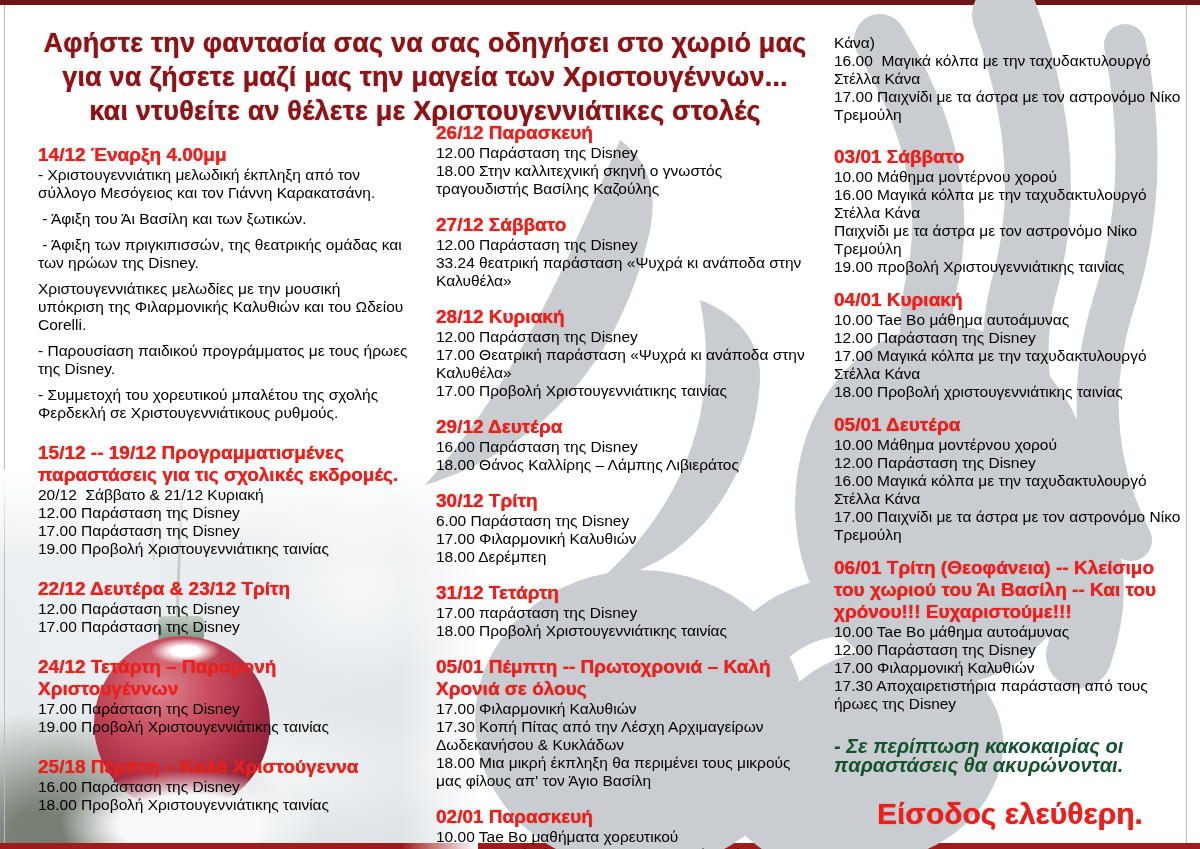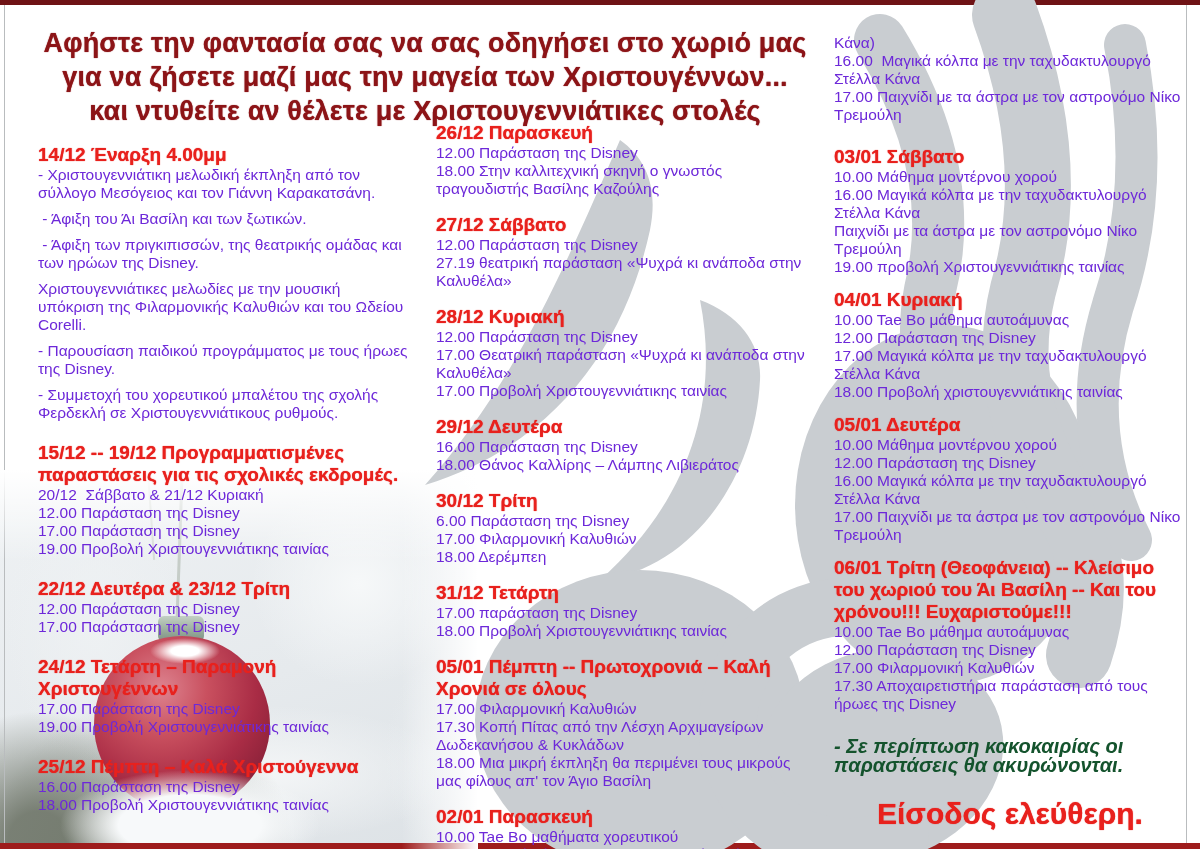--- a/index.html
+++ b/index.html
@@ -43,21 +43,21 @@
   .textlayer{position:absolute;left:0;top:0;width:1200px;height:849px;z-index:3;}
   .title{position:absolute;left:30px;top:26px;width:790px;text-align:center;
     color:#8c1417;font-weight:bold;font-size:27px;line-height:34px;letter-spacing:.2px;
     text-shadow:0 0 1px #8c1417;}
   .col{position:absolute;}
   .col1{left:38px;top:124px;width:372px;}
   .col2{left:436px;top:122px;width:372px;}
   .col3{left:834px;top:34px;width:352px;}
   .block .heading{color:#e8211d;font-weight:bold;font-size:19px;line-height:22px;
     text-shadow:0 0 1px #e8211d;}
-  .block .line{color:#6d28d9;font-size:15.5px;line-height:18px;white-space:pre-wrap;}
+  .block .line{color:#000000;font-size:15.5px;line-height:18px;white-space:pre-wrap;}
   .block .gap{height:8px;}
   .col1 .block{margin-bottom:14px;margin-top:20px;}
   .col2 .block{margin-bottom:16px;}
   .col3 .block{margin-bottom:13px;}
   .col3 .block.intro{margin-bottom:22px;}
   .weather-note{margin-top:24px;color:#14532d;font-weight:bold;font-size:20px;line-height:19px;font-style:italic;}
   .free-entry{margin-top:22px;text-align:center;color:#e8211d;font-weight:bold;font-size:30px;
     text-shadow:0 0 1px #e8211d;}
 </style>
 </head>
@@ -125,35 +125,35 @@
           <div class="heading">22/12 Δευτέρα &amp; 23/12 Τρίτη</div>
           <div class="line">12.00 Παράσταση της Disney</div>
           <div class="line">17.00 Παράσταση της Disney</div>
         </div>
         <div class="block">
           <div class="heading">24/12 Τετάρτη – Παραμονή Χριστουγέννων</div>
           <div class="line">17.00 Παράσταση της Disney</div>
           <div class="line">19.00 Προβολή Χριστουγεννιάτικης ταινίας</div>
         </div>
         <div class="block">
-          <div class="heading">25/12 Πέμπτη – Καλά Χριστούγεννα</div>
+          <div class="heading">25/18 Πέμπτη – Καλά Χριστούγεννα</div>
           <div class="line">16.00 Παράσταση της Disney</div>
           <div class="line">18.00 Προβολή Χριστουγεννιάτικης ταινίας</div>
         </div>
       </div>
     <div class="col col2">
         <div class="block">
           <div class="heading">26/12 Παρασκευή</div>
           <div class="line">12.00 Παράσταση της Disney</div>
           <div class="line">18.00 Στην καλλιτεχνική σκηνή ο γνωστός τραγουδιστής Βασίλης Καζούλης</div>
         </div>
         <div class="block">
           <div class="heading">27/12 Σάββατο</div>
           <div class="line">12.00 Παράσταση της Disney</div>
-          <div class="line">27.19 θεατρική παράσταση «Ψυχρά κι ανάποδα στην Καλυθέλα»</div>
+          <div class="line">33.24 θεατρική παράσταση «Ψυχρά κι ανάποδα στην Καλυθέλα»</div>
         </div>
         <div class="block">
           <div class="heading">28/12 Κυριακή</div>
           <div class="line">12.00 Παράσταση της Disney</div>
           <div class="line">17.00 Θεατρική παράσταση «Ψυχρά κι ανάποδα στην Καλυθέλα»</div>
           <div class="line">17.00 Προβολή Χριστουγεννιάτικης ταινίας</div>
         </div>
         <div class="block">
           <div class="heading">29/12 Δευτέρα</div>
           <div class="line">16.00 Παράσταση της Disney</div>

